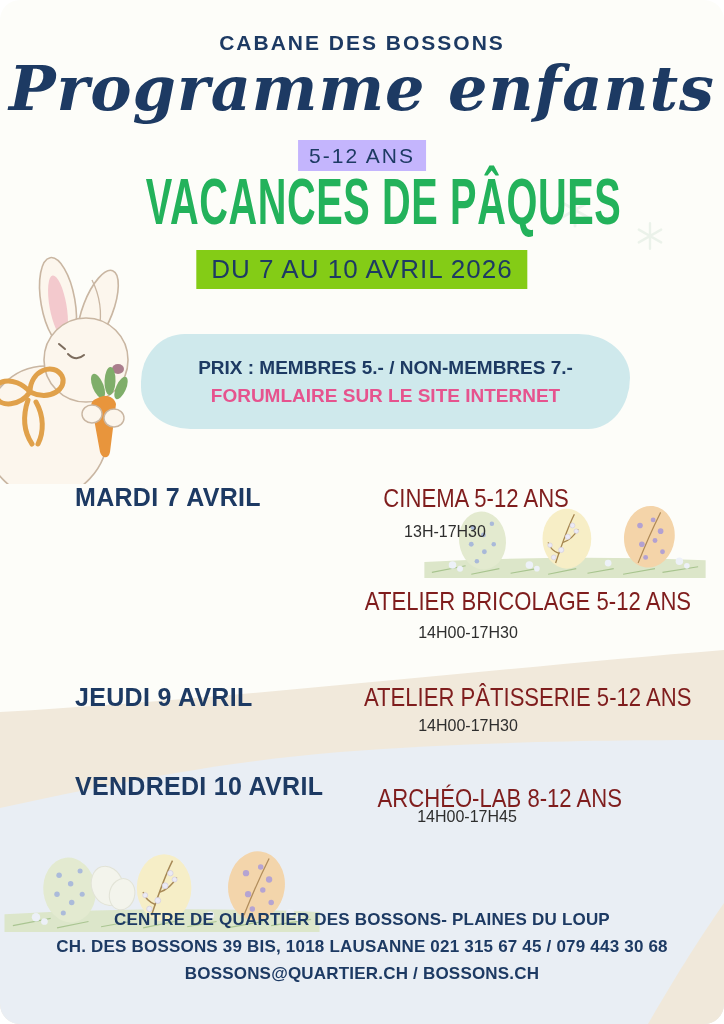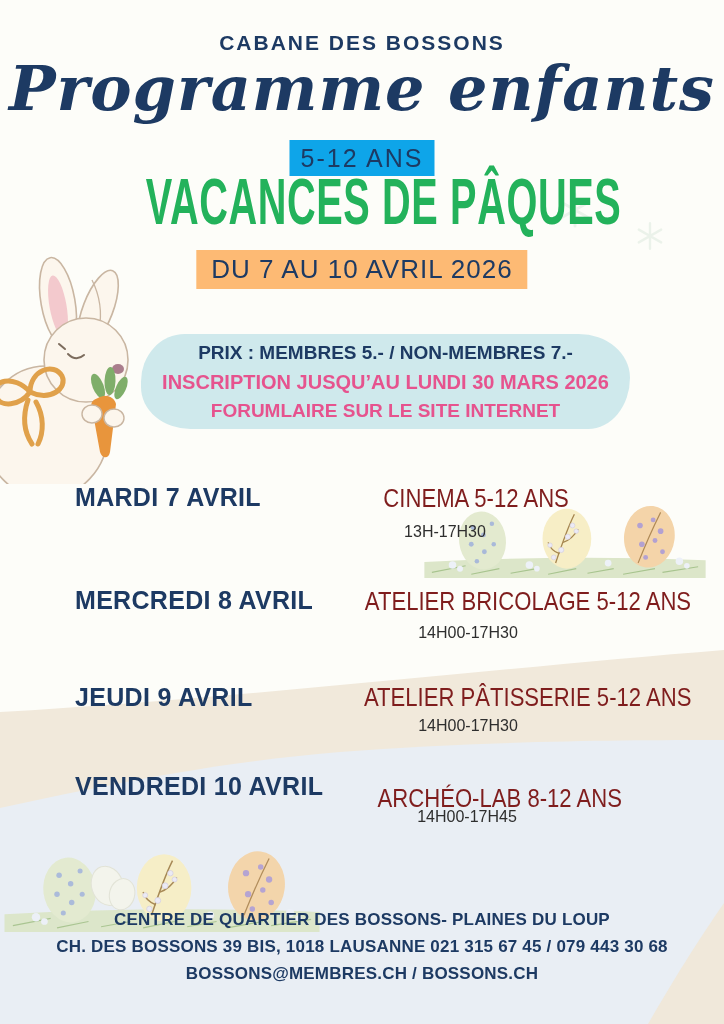--- a/index.html
+++ b/index.html
@@ -1,45 +1,45 @@
 <!DOCTYPE html>
 <html><head>
 <meta charset="utf-8">
 <style>
   html,body{margin:0;padding:0;background:#ffffff;}
   .page{
     position:relative;width:724px;height:1024px;overflow:hidden;
-    background:#fdfdf9;font-family:"Liberation Sans",sans-serif;
+    background:#fdfdf9;font-family:"Liberation Sans",sans-serif;border-radius:20px;
   }
   .bg{position:absolute;left:0;top:0;z-index:0;}
   .deco{position:absolute;z-index:1;}
   .txt{position:absolute;z-index:3;}
   .org{
     top:31px;left:0;right:0;text-align:center;
     color:#1d3a63;font-weight:bold;font-size:21px;letter-spacing:2px;line-height:1.1;
   }
   .title{
     top:56px;left:0;right:0;text-align:center;
     font-family:"DejaVu Serif",serif;font-style:italic;font-weight:bold;
     font-size:62px;line-height:1.05;color:#1d3a63;letter-spacing:1px;
   }
   .age{
     top:140px;left:50%;transform:translateX(-50%);
-    background:#0ea5e9;color:#1d3a63;font-size:25px;letter-spacing:2px;
+    background:#c4b5fd;color:#1d3a63;font-size:21px;letter-spacing:2px;
     padding:3px 11px;line-height:1.2;white-space:nowrap;
   }
   .subtitle-wrap{top:170px;left:0;right:0;text-align:center;line-height:1;}
   .subtitle{
     display:inline-block;transform:scaleX(0.62);transform-origin:center;
     font-size:64px;font-weight:bold;color:#23b25b;letter-spacing:1px;
     line-height:1;white-space:nowrap;
   }
   .daterange{
     top:250px;left:50%;transform:translateX(-50%);
-    background:#fdba74;color:#1d3a63;font-size:26px;letter-spacing:1px;
+    background:#84cc16;color:#1d3a63;font-size:26px;letter-spacing:1px;
     padding:4px 15px;line-height:1.2;white-space:nowrap;z-index:3;
   }
   .info-box{
     left:141px;top:334px;width:489px;height:95px;z-index:1;
     background:#cfe9ec;border-radius:46px 54px 44px 52px / 50px 46px 54px 44px;
     display:flex;flex-direction:column;justify-content:center;align-items:center;
     text-align:center;
   }
   .info-price{color:#1d3a63;font-weight:bold;font-size:19px;line-height:1.55;white-space:nowrap;}
   .info-deadline{color:#e6538e;font-weight:bold;font-size:20px;line-height:1.5;white-space:nowrap;}
@@ -235,47 +235,45 @@
   <div class="txt org">CABANE DES BOSSONS</div>
   <div class="txt title">Programme enfants</div>
   <div class="txt age">5-12 ANS</div>
   <div class="txt subtitle-wrap">
     <span class="subtitle">VACANCES DE PÂQUES</span>
   </div>
   <div class="txt daterange">DU 7 AU 10 AVRIL 2026</div>
 
   <div class="info-box" style="position:absolute;">
     <div class="info-price">PRIX : MEMBRES 5.- / NON-MEMBRES 7.-</div>
-    <div class="info-deadline">INSCRIPTION JUSQU’AU LUNDI 30 MARS 2026</div>
     <div class="info-form">FORUMLAIRE SUR LE SITE INTERNET</div>
   </div>
 
   <div class="txt day d1">MARDI 7 AVRIL</div>
   <div class="txt act a1">
     <span class="cond">CINEMA 5-12 ANS</span>
   </div>
   <div class="txt time t1">13H-17H30</div>
 
-  <div class="txt day d2">MERCREDI 8 AVRIL</div>
   <div class="txt act a2">
     <span class="cond">ATELIER BRICOLAGE 5-12 ANS</span>
   </div>
   <div class="txt time t2">14H00-17H30</div>
 
   <div class="txt day d3">JEUDI 9 AVRIL</div>
   <div class="txt act a3">
     <span class="cond">ATELIER PÂTISSERIE 5-12 ANS</span>
   </div>
   <div class="txt time t3">14H00-17H30</div>
 
   <div class="txt day d4">VENDREDI 10 AVRIL</div>
   <div class="txt act a4">
     <span class="cond">ARCHÉO-LAB 8-12 ANS</span>
   </div>
   <div class="txt time t4">14H00-17H45</div>
 
   <div class="txt footer">
     <div>CENTRE DE QUARTIER DES BOSSONS- PLAINES DU LOUP</div>
     <div>CH. DES BOSSONS 39 BIS, 1018 LAUSANNE 021 315 67 45 / 079 443 30 68</div>
-    <div>BOSSONS@MEMBRES.CH / BOSSONS.CH</div>
+    <div>BOSSONS@QUARTIER.CH / BOSSONS.CH</div>
   </div>
 
 </div>
 
 </body></html>

